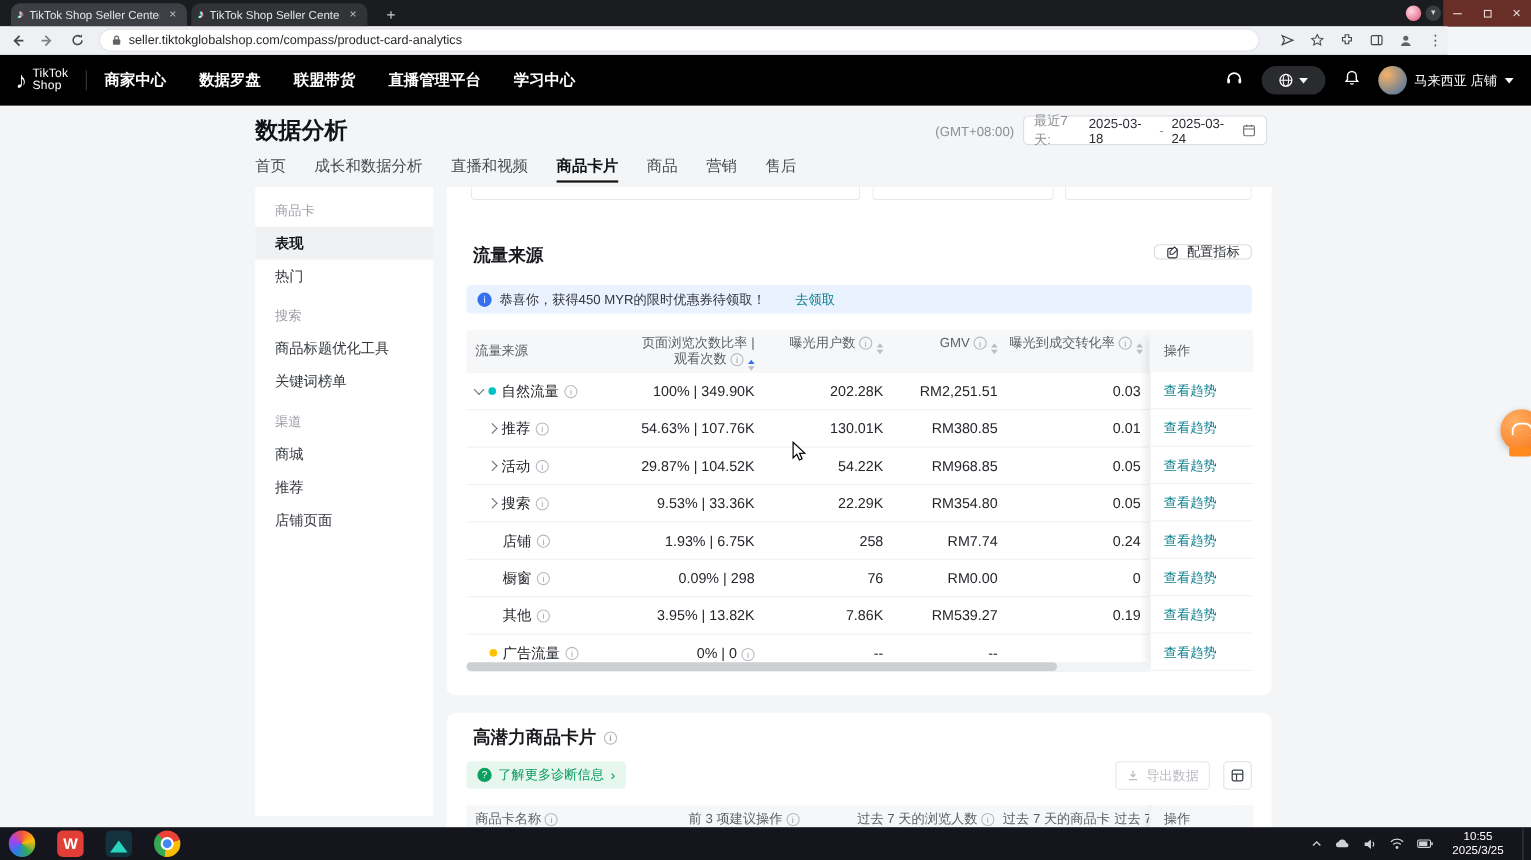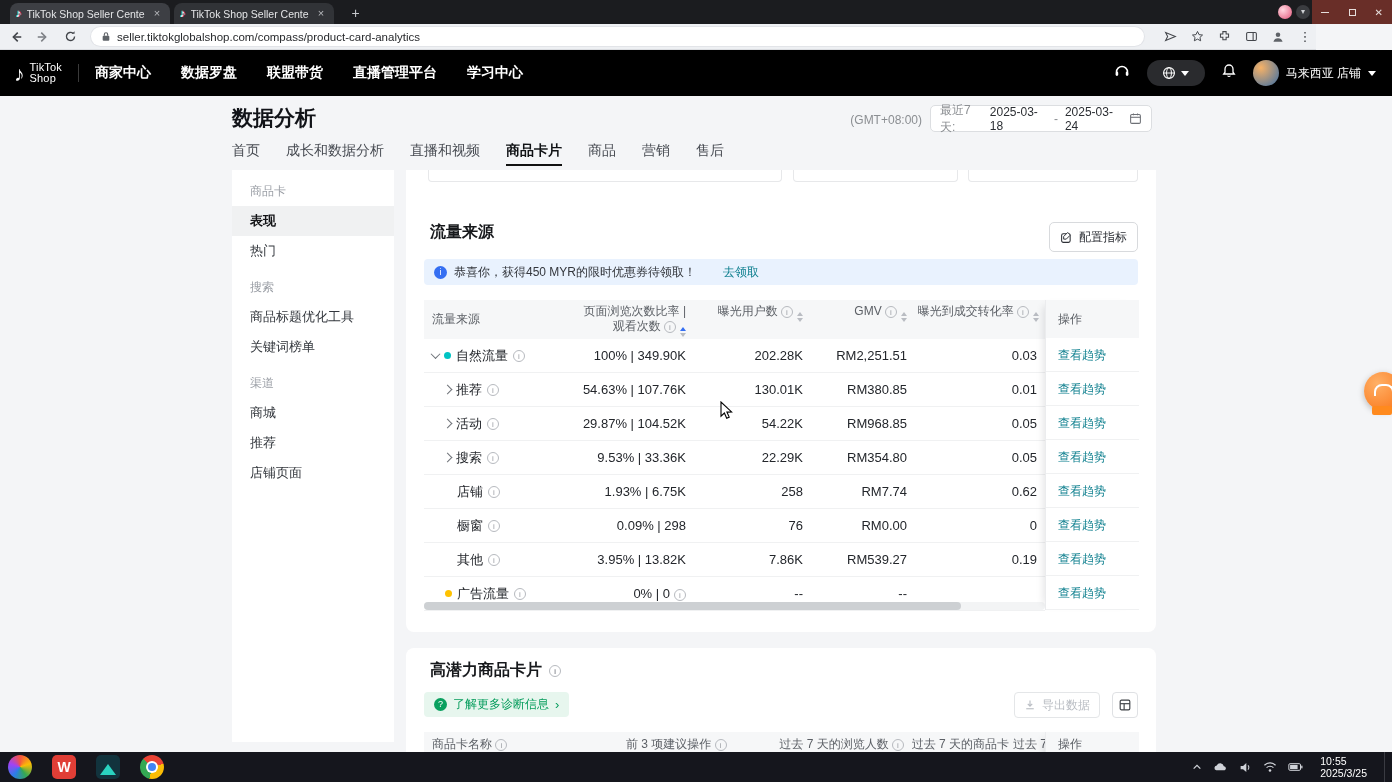--- a/index.html
+++ b/index.html
@@ -66,21 +66,21 @@
   .sidebar{position:absolute;left:232px;top:170px;width:162px;height:572px;background:#fff}
   .side-label{padding:13px 0 6px 18px;font-size:12px;color:#9a9ea5}
   .side-item{height:30px;line-height:30px;padding-left:18px;font-size:13px;color:#33373d;cursor:default;white-space:nowrap}
   .side-item.active{background:#f0f1f2;color:#131417;font-weight:600}
 
   
   .card-main{position:absolute;left:406px;top:170px;width:750px;height:462px;background:#fff;border-radius:0 0 8px 8px}
   .cutbox{position:absolute;top:0;height:12px;border:1px solid #e7e8ea;border-top:none;border-radius:0 0 4px 4px}
   .cut1{left:22px;width:354px}.cut2{left:387px;width:165px}.cut3{left:562px;width:170px}
   .tcard-title{position:absolute;left:24px;top:52px;font-size:16px;font-weight:bold;color:#17191c}
-  .config-btn{position:absolute;right:18px;top:52px;height:30px;padding:0 10px;border:1px solid #d8dadd;border-radius:5px;display:flex;align-items:center;gap:6px;font-size:12px;color:#2e3137;background:#fff}
+  .config-btn{position:absolute;right:18px;top:52px;height:14px;padding:0 10px;border:1px solid #d8dadd;border-radius:5px;display:flex;align-items:center;gap:6px;font-size:12px;color:#2e3137;background:#fff}
   .banner{position:absolute;left:18px;right:18px;top:89px;height:26px;background:#e9f2fe;border-radius:4px;display:flex;align-items:center;padding:0 10px;font-size:12px;color:#33363c;gap:7px}
   .banner-i{width:13px;height:13px;border-radius:50%;background:var(--blue);color:#fff;font-size:9px;line-height:13px;text-align:center;flex:0 0 auto}
   .banner-link{color:var(--teal);margin-left:20px}
 
   .twrap{position:absolute;left:18px;top:130px;width:621px;overflow:hidden}
   .tgrid{display:grid;grid-template-columns:150px 116px 117px 104px 134px}
   .thead{background:#f6f7f8;min-height:38px;font-size:12px;color:var(--sub)}
   .th{padding:4px 4px 2px 0;text-align:right;line-height:15px}
   .th.c1h{text-align:left;padding-left:8px;line-height:30px}
   .th.c5h{padding-right:6px;overflow:hidden;white-space:nowrap}
@@ -133,21 +133,21 @@
   .tb-app{width:24px;height:24px;flex:0 0 auto}
   .app1{margin-left:8px;border-radius:50%;background:conic-gradient(#f55142,#fbbc05,#34a853,#2b7de9,#a142f5,#f55142)}
   .app2{margin-left:20px;border-radius:5px;background:#e03e36;color:#fff;font-weight:bold;font-size:14px;text-align:center;line-height:24px}
   .app3{margin-left:20px;border-radius:5px;background:#12333d;position:relative;overflow:hidden}
   .app3::after{content:"";position:absolute;left:4px;bottom:4px;border-left:8px solid transparent;border-right:8px solid transparent;border-bottom:11px solid #2ad3c0}
   .app4{margin-left:20px;border-radius:50%;background:conic-gradient(from -45deg,#ea4335 0 33%,#fbbc05 33% 66%,#34a853 66% 100%);position:relative}
   .app4::before{content:"";position:absolute;inset:6px;background:#fff;border-radius:50%}
   .app4::after{content:"";position:absolute;inset:8px;background:#4285f4;border-radius:50%}
   .tray{margin-left:auto;display:flex;align-items:center;gap:11px;padding-right:4px}
   .tray-ic{color:#cfd2d8;display:flex;align-items:center}
-  .clock{font-size:10.5px;color:#fff;text-align:left;line-height:12.5px;margin:12px 6px}
+  .clock{font-size:10.5px;color:#fff;text-align:center;line-height:12.5px;margin:12px 6px}
   .desk-strip{width:4px;height:30px;border-left:1px solid #3a3b42}
 
   
   .cursor{position:absolute;left:717px;top:401px;z-index:9999}
 </style>
 </head>
 <body>
 
 <div class="tabstrip">
   <div class="tab tab1">
@@ -399,21 +399,21 @@
         </div>
         <div class="trow tgrid">
           <div class="c c1 child">
             <span class="chev-sp"></span>
             <span class="slbl">店铺</span>
             <span class="inf">i</span>
           </div>
           <div class="c num">1.93% | 6.75K</div>
           <div class="c num">258</div>
           <div class="c num">RM7.74</div>
-          <div class="c num c5">0.62</div>
+          <div class="c num c5">0.24</div>
         </div>
         <div class="trow tgrid">
           <div class="c c1 child">
             <span class="chev-sp"></span>
             <span class="slbl">橱窗</span>
             <span class="inf">i</span>
           </div>
           <div class="c num">0.09% | 298</div>
           <div class="c num">76</div>
           <div class="c num">RM0.00</div>

